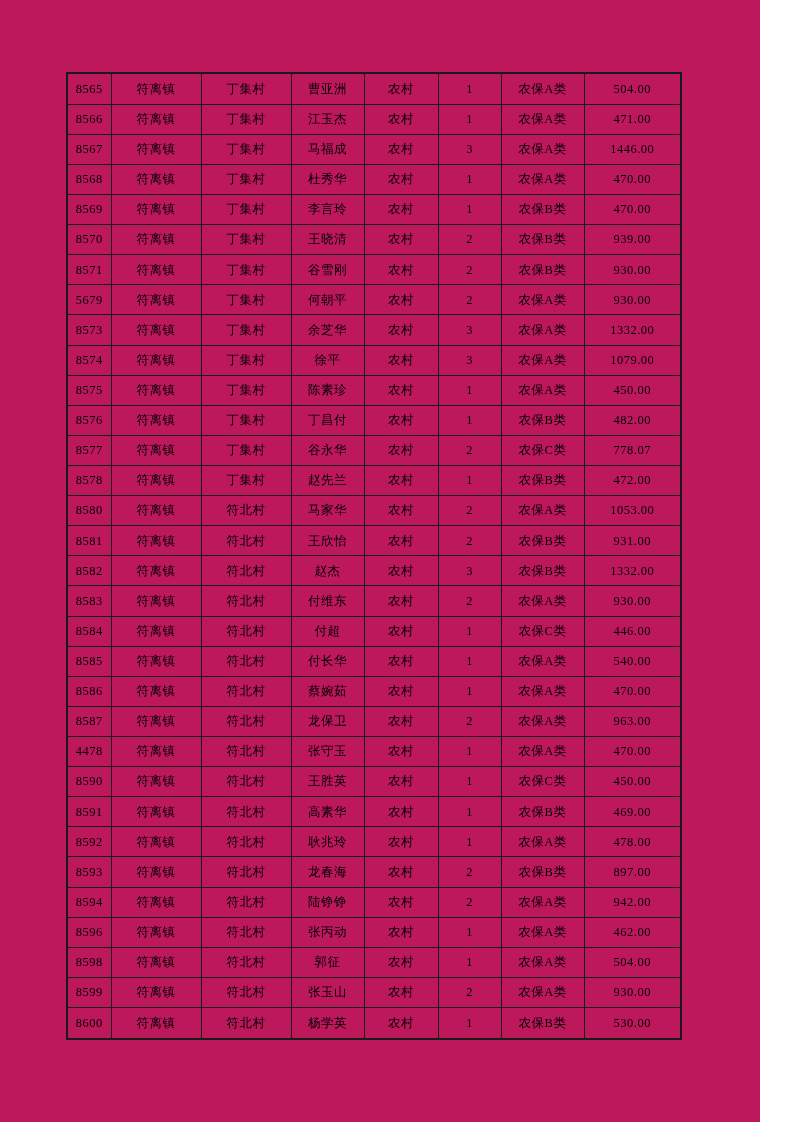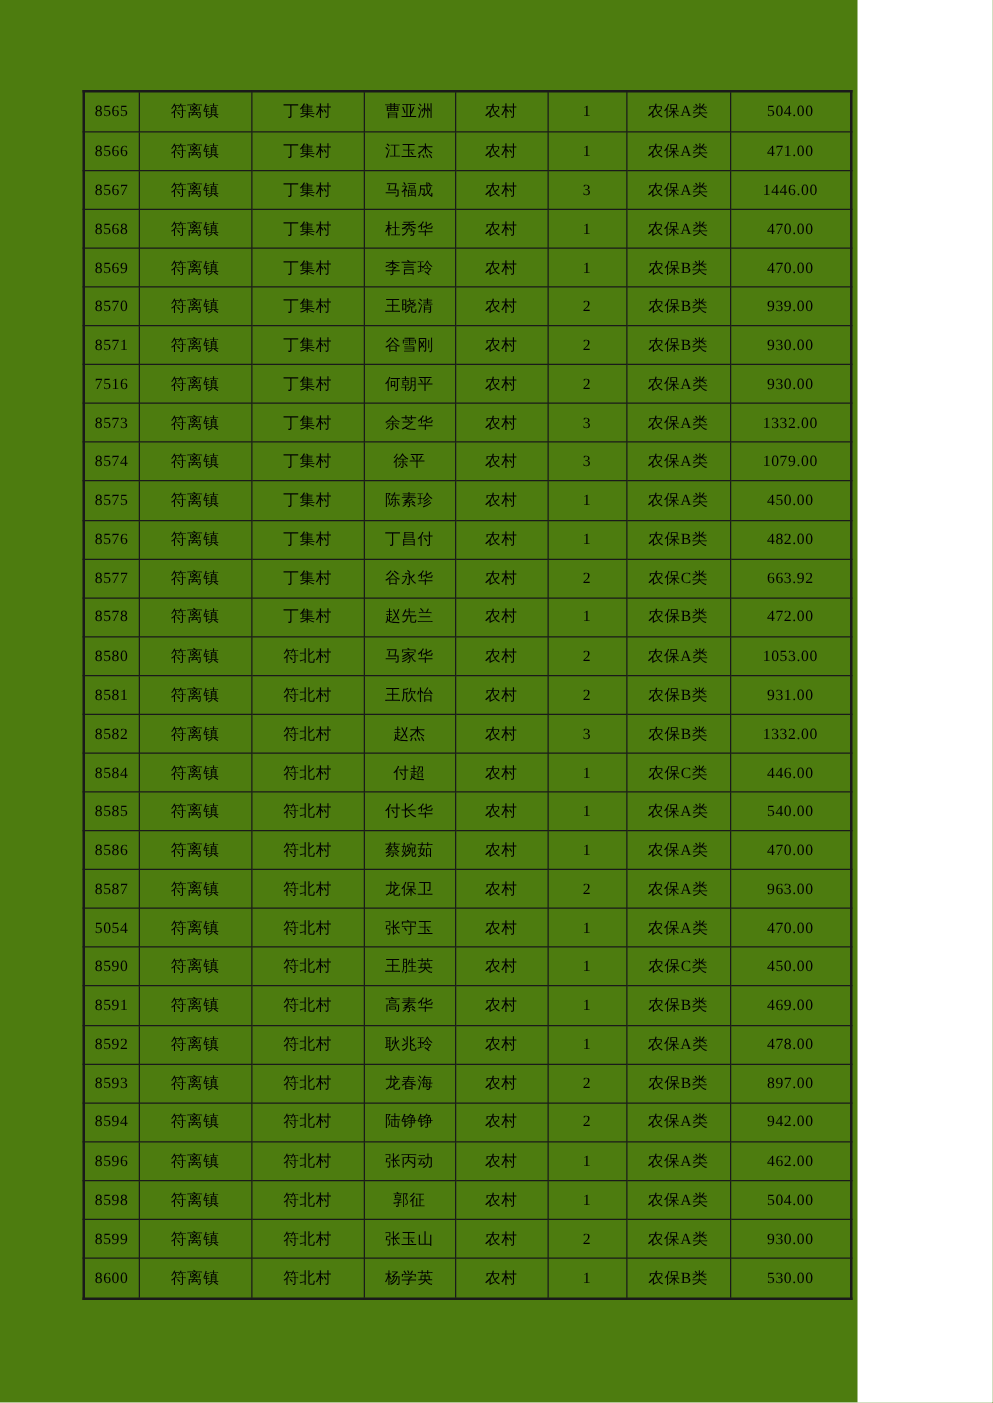--- a/index.html
+++ b/index.html
@@ -1,21 +1,21 @@
 <!DOCTYPE html>
 <html><head>
 <meta charset="utf-8">
 <style>
   * { margin: 0; padding: 0; box-sizing: border-box; }
   html, body { background: #ffffff; }
   .page {
     position: relative;
-    width: 686px;
+    width: 760px;
     height: 1122px;
-    background: #4d7c0f;
+    background: #be185d;
     overflow: hidden;
     font-family: "Liberation Serif", "DejaVu Serif", serif;
     color: #000000;
   }
   table.data-table {
     position: absolute;
     left: 66px;
     top: 72px;
     width: 614px;
     height: 968px;
@@ -130,21 +130,21 @@
     <td>符离镇</td>
     <td>丁集村</td>
     <td>谷雪刚</td>
     <td>农村</td>
     <td>2</td>
     <td>农保B类</td>
     <td>930.00</td>
   </tr>
 
   <tr>
-    <td>7516</td>
+    <td>5679</td>
     <td>符离镇</td>
     <td>丁集村</td>
     <td>何朝平</td>
     <td>农村</td>
     <td>2</td>
     <td>农保A类</td>
     <td>930.00</td>
   </tr>
 
   <tr>
@@ -192,21 +192,21 @@
   </tr>
 
   <tr>
     <td>8577</td>
     <td>符离镇</td>
     <td>丁集村</td>
     <td>谷永华</td>
     <td>农村</td>
     <td>2</td>
     <td>农保C类</td>
-    <td>663.92</td>
+    <td>778.07</td>
   </tr>
 
   <tr>
     <td>8578</td>
     <td>符离镇</td>
     <td>丁集村</td>
     <td>赵先兰</td>
     <td>农村</td>
     <td>1</td>
     <td>农保B类</td>
@@ -240,20 +240,30 @@
     <td>8582</td>
     <td>符离镇</td>
     <td>符北村</td>
     <td>赵杰</td>
     <td>农村</td>
     <td>3</td>
     <td>农保B类</td>
     <td>1332.00</td>
   </tr>
 
+  <tr>
+    <td>8583</td>
+    <td>符离镇</td>
+    <td>符北村</td>
+    <td>付维东</td>
+    <td>农村</td>
+    <td>2</td>
+    <td>农保A类</td>
+    <td>930.00</td>
+  </tr>
 
   <tr>
     <td>8584</td>
     <td>符离镇</td>
     <td>符北村</td>
     <td>付超</td>
     <td>农村</td>
     <td>1</td>
     <td>农保C类</td>
     <td>446.00</td>
@@ -286,21 +296,21 @@
     <td>符离镇</td>
     <td>符北村</td>
     <td>龙保卫</td>
     <td>农村</td>
     <td>2</td>
     <td>农保A类</td>
     <td>963.00</td>
   </tr>
 
   <tr>
-    <td>5054</td>
+    <td>4478</td>
     <td>符离镇</td>
     <td>符北村</td>
     <td>张守玉</td>
     <td>农村</td>
     <td>1</td>
     <td>农保A类</td>
     <td>470.00</td>
   </tr>
 
 

